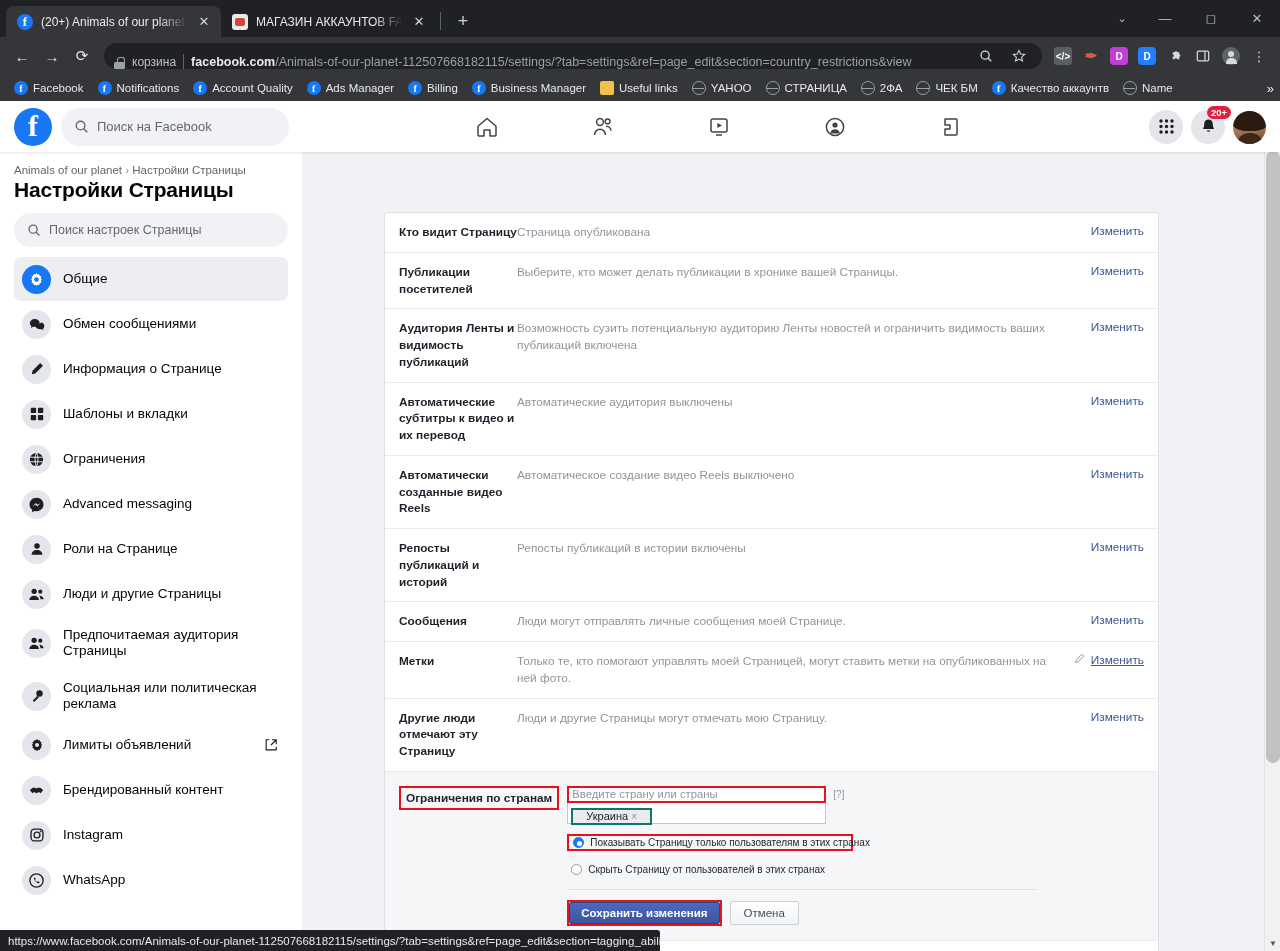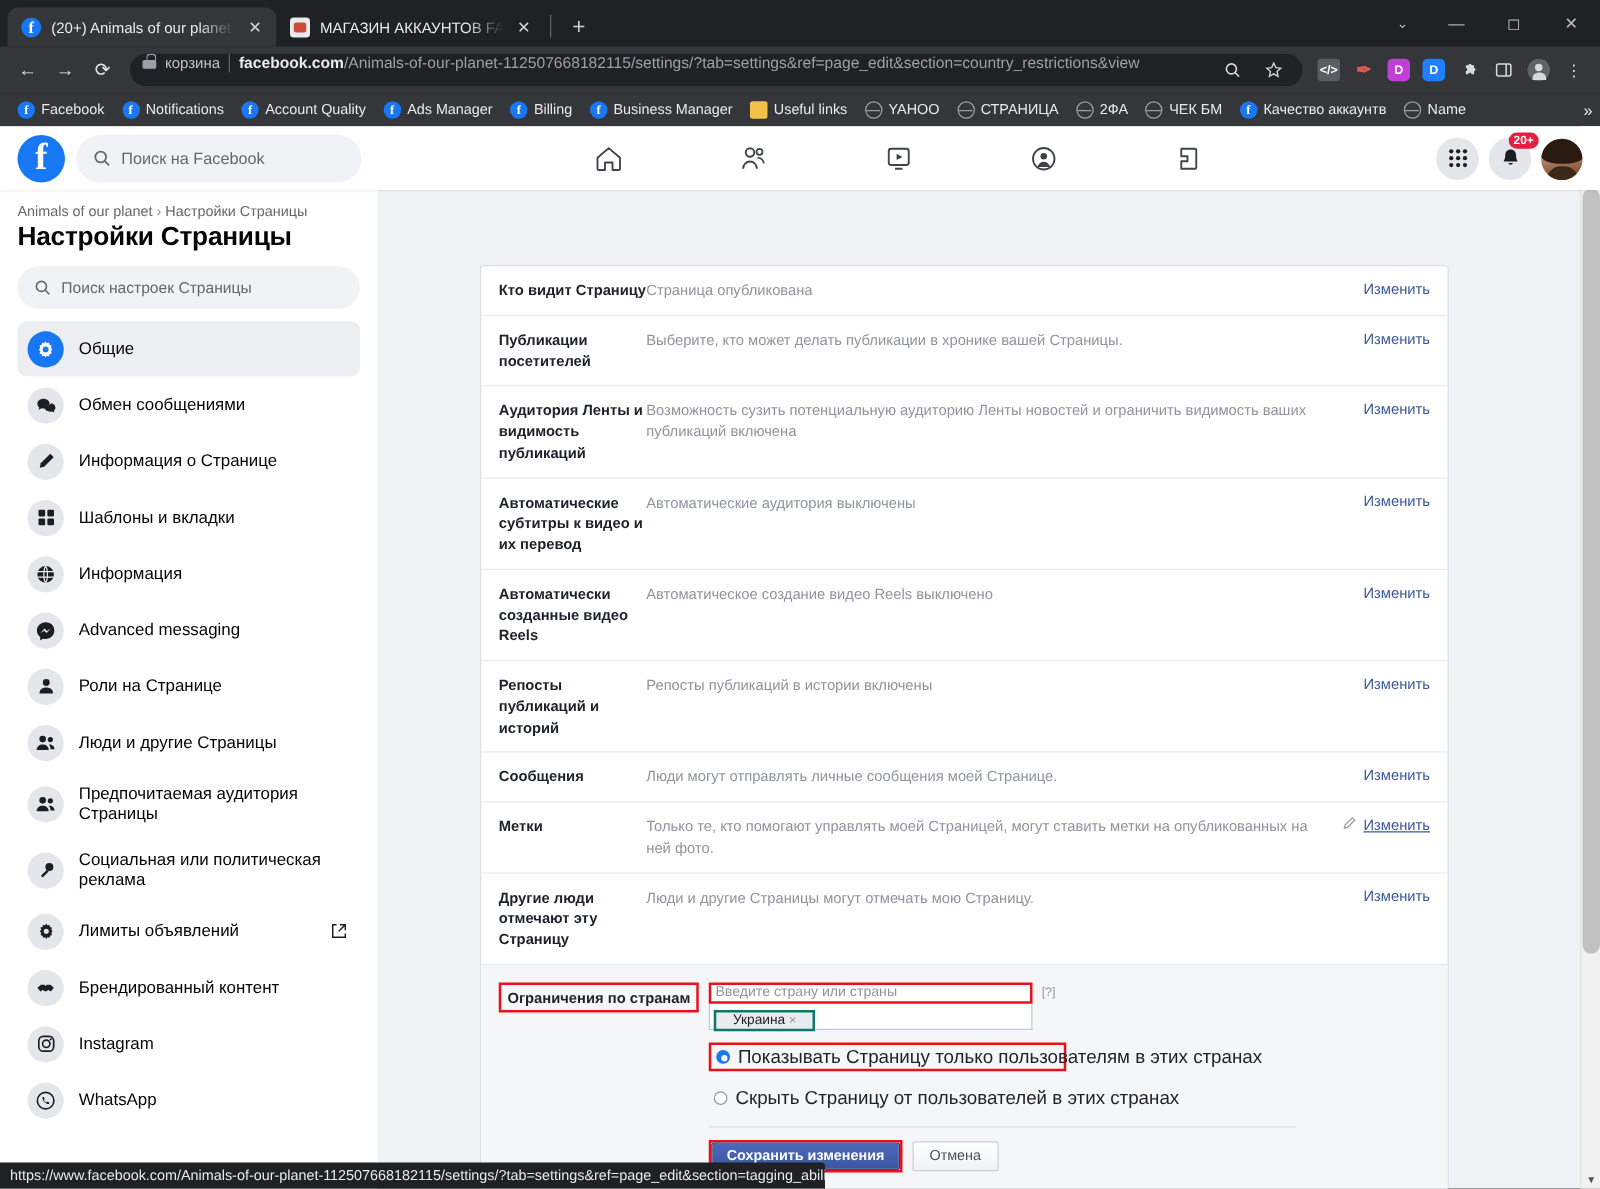--- a/index.html
+++ b/index.html
@@ -59,21 +59,21 @@
   .win-btn.chev { width: 40px; font-size: 11px; }
 
   
   .toolbar { height: 38px; background: #35363a; display: flex; align-items: center; padding: 0 8px; gap: 2px; }
   .nav-btn {
     width: 28px; height: 28px; display: flex; align-items: center; justify-content: center;
     color: #e1e3e6; font-size: 15px; border-radius: 50%;
   }
   .omnibox {
     flex: 1 1 auto; height: 26px; background: #202124; border-radius: 13px;
-    display: flex; align-items: flex-start; padding: 0 10px; margin: 0 6px; gap: 7px; min-width: 0;
+    display: flex; align-items: flex-end; padding: 0 10px; margin: 0 6px; gap: 7px; min-width: 0;
   }
   .lock-ico { width: 11px; height: 12px; position: relative; flex: 0 0 11px; }
   .lock-ico::before {
     content:""; position:absolute; left:0; bottom:0; width:11px; height:7px;
     background:#9aa0a6; border-radius:1.5px;
   }
   .lock-ico::after {
     content:""; position:absolute; left:2.5px; top:0; width:6px; height:6px;
     border:1.5px solid #9aa0a6; border-bottom:none; border-radius:3px 3px 0 0;
   }
@@ -199,21 +199,21 @@
     display:inline-flex; align-items:center; gap:3px; border:2px solid #0f766e;
     background:#e9ebee; padding: 0 13px; font-size: 11px; color:#1d2129; line-height: 13px;
   }
   .cr-token .x { color:#8d949e; font-size: 10px; }
   .cr-radio-line { display:flex; align-items:center; gap:6px; margin-top: 10px; }
   .cr-radio-line.boxed { border:2px solid #e8111b; padding: 1px 4px; width: 286px; }
   .cr-radio-line.plain { padding: 3px 4px; }
   .radio { width: 11px; height: 11px; border-radius:50%; border:1px solid #999; background:#fff; flex:0 0 11px; position:relative; }
   .radio.on { border-color:#1877f2; background:#1877f2; }
   .radio.on::after { content:""; position:absolute; left:3px; top:3px; width:5px; height:5px; border-radius:50%; background:#fff; }
-  .cr-radio-label { font-size: 15px; color:#1d2129; white-space: nowrap; }
+  .cr-radio-label { font-size: 10px; color:#1d2129; white-space: nowrap; }
   .cr-hr { border-top:1px solid #dddfe2; margin: 11px 0 0 0; width: 470px; }
   .cr-buttons { display:flex; align-items:center; gap: 8px; margin-top: 10px; }
   .btn-save-wrap { border: 2px solid #e8111b; display:inline-block; }
   .btn-save {
     background: linear-gradient(#4c69ba,#3b55a0); border:1px solid #29487d; color:#fff;
     font-size: 11.5px; font-weight:bold; padding: 4px 11px; border-radius: 2px; display:block;
   }
   .btn-cancel {
     background: linear-gradient(#fff,#f0f2f5); border:1px solid #ccd0d5; color:#4b4f56;
     font-size: 11.5px; padding: 5px 13px; border-radius: 2px;
@@ -507,21 +507,21 @@
           <span class="side-label">Шаблоны и вкладки</span>
         </div>
 
         <div class="side-item">
           <span class="side-ico">
             <svg class="ic" width="17" height="17" viewBox="0 0 18 18">
                 <circle cx="9" cy="9" r="7" fill="currentColor"></circle>
                 <path d="M9 2c-2 2.5-2 11.5 0 14M9 2c2 2.5 2 11.5 0 14M2.4 6.6h13.2M2.4 11.4h13.2" fill="none" stroke="#f0f2f5" stroke-width="1"></path>
               </svg>
           </span>
-          <span class="side-label">Информация</span>
+          <span class="side-label">Ограничения</span>
         </div>
 
         <div class="side-item">
           <span class="side-ico">
             <svg class="ic" width="17" height="17" viewBox="0 0 18 18">
                 <path d="M9 1.8C4.8 1.8 1.6 4.9 1.6 8.9c0 2.3 1.1 4.3 2.8 5.6v2.7l2.6-1.4c.6.2 1.3.3 2 .3 4.2 0 7.4-3.1 7.4-7.2S13.2 1.8 9 1.8z" fill="currentColor"></path>
                 <path d="M4.6 11.1l3.6-3.8 1.9 2 3.3-2-3.6 3.8-1.9-2z" fill="#e4e6eb"></path>
               </svg>
           </span>
           <span class="side-label">Advanced messaging</span>

